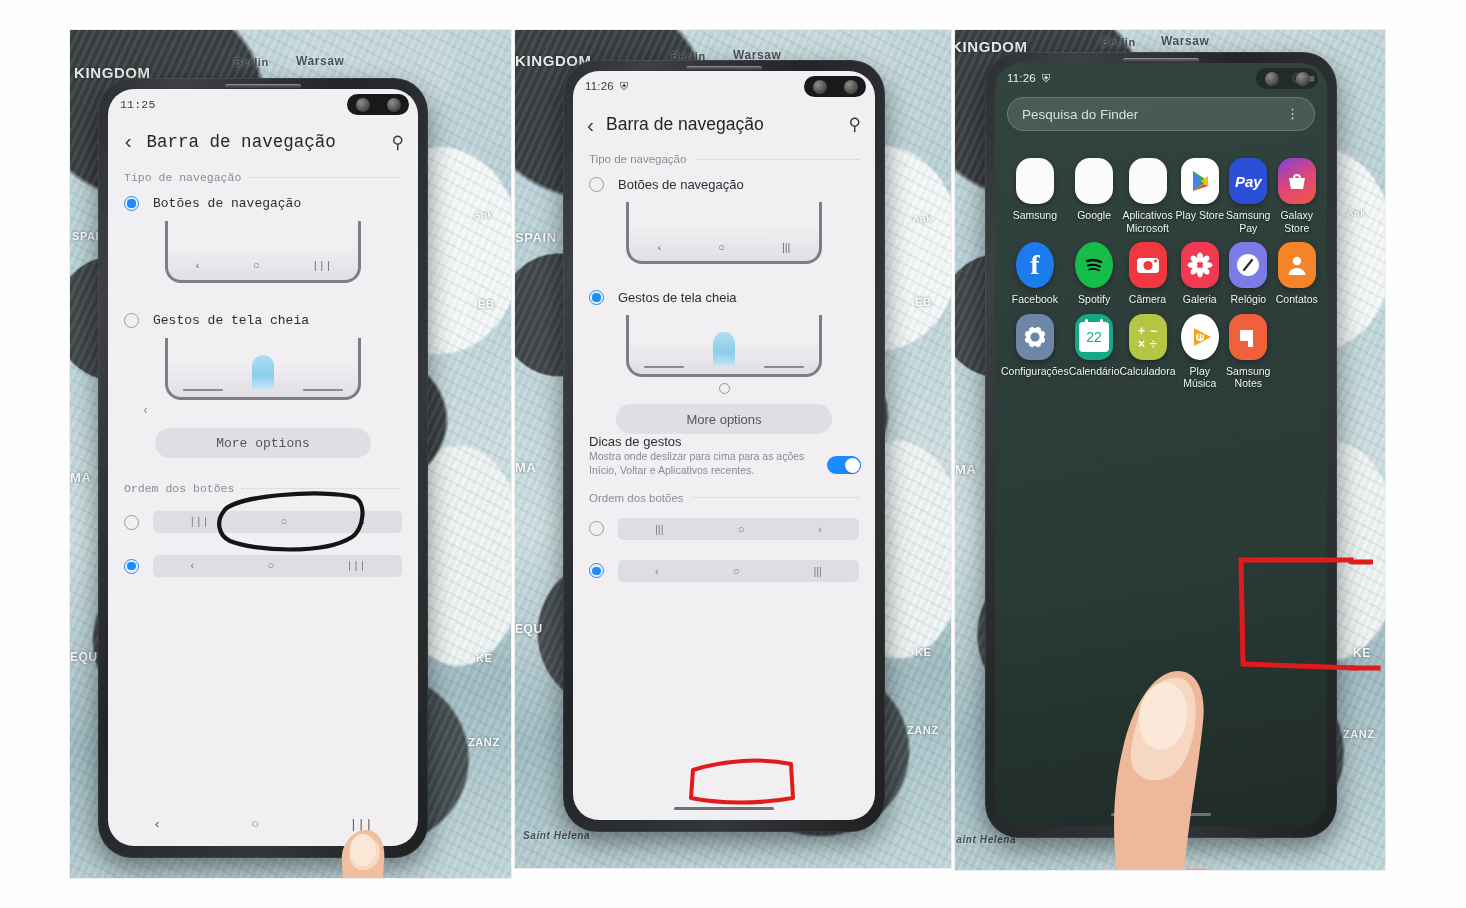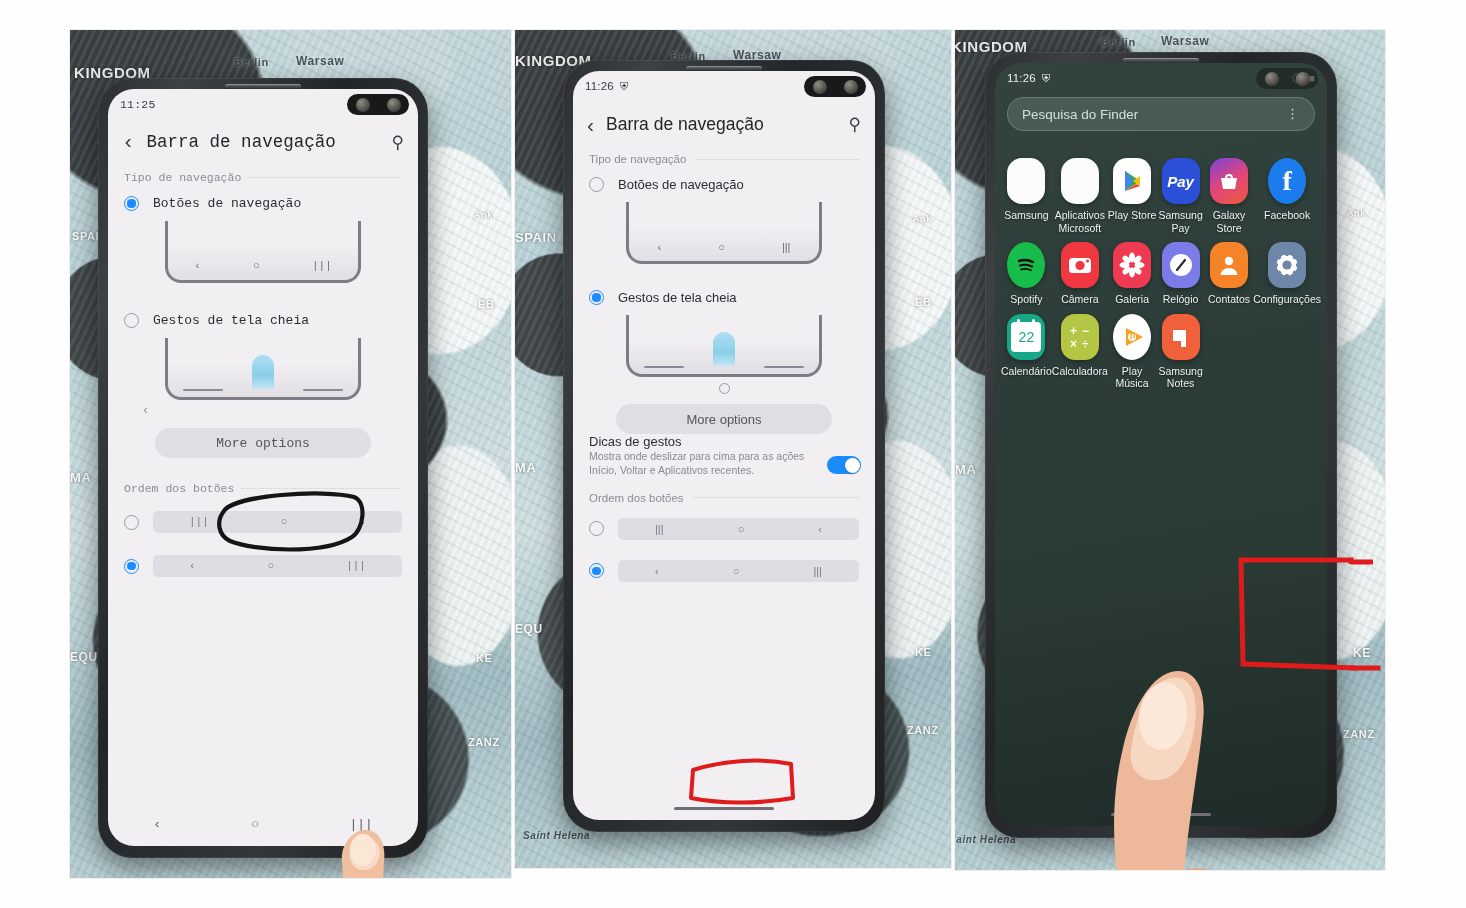--- a/index.html
+++ b/index.html
@@ -481,20 +481,34 @@
               <span style="background:#e8403c"></span>
                 <span style="background:#f0633a"></span>
                 <span style="background:#f2a33c"></span>
               <span style="background:#5a6fe0"></span>
                 <span style="background:#2fbf7a"></span>
                 <span style="background:#f0b33c"></span>
             </div>
             <div class="applabel">Samsung</div>
           </div>
 
+          <div class="appcell">
+            <div class="appicon folder">
+              <span style="background:#4285f4"></span>
+                <span style="background:#34a853"></span>
+                <span style="background:#ea4335"></span>
+              <span style="background:#34a853"></span>
+                <span style="background:#ea4335"></span>
+                <span style="background:#4285f4"></span>
+              <span style="background:#ea4335"></span>
+                <span style="background:#1a73e8"></span>
+                <span style="background:#fbbc05"></span>
+            </div>
+            <div class="applabel">Google</div>
+          </div>
 
           <div class="appcell">
             <div class="appicon folder" style="grid-template-rows:repeat(3,1fr);">
               <span style="background:#d83b01"></span>
                 <span style="background:#0078d4"></span>
                 <span style="background:#5b5fc7"></span>
               <span style="background:transparent"></span>
                 <span style="background:transparent"></span>
                 <span style="background:transparent"></span>
               <span style="background:transparent"></span>

